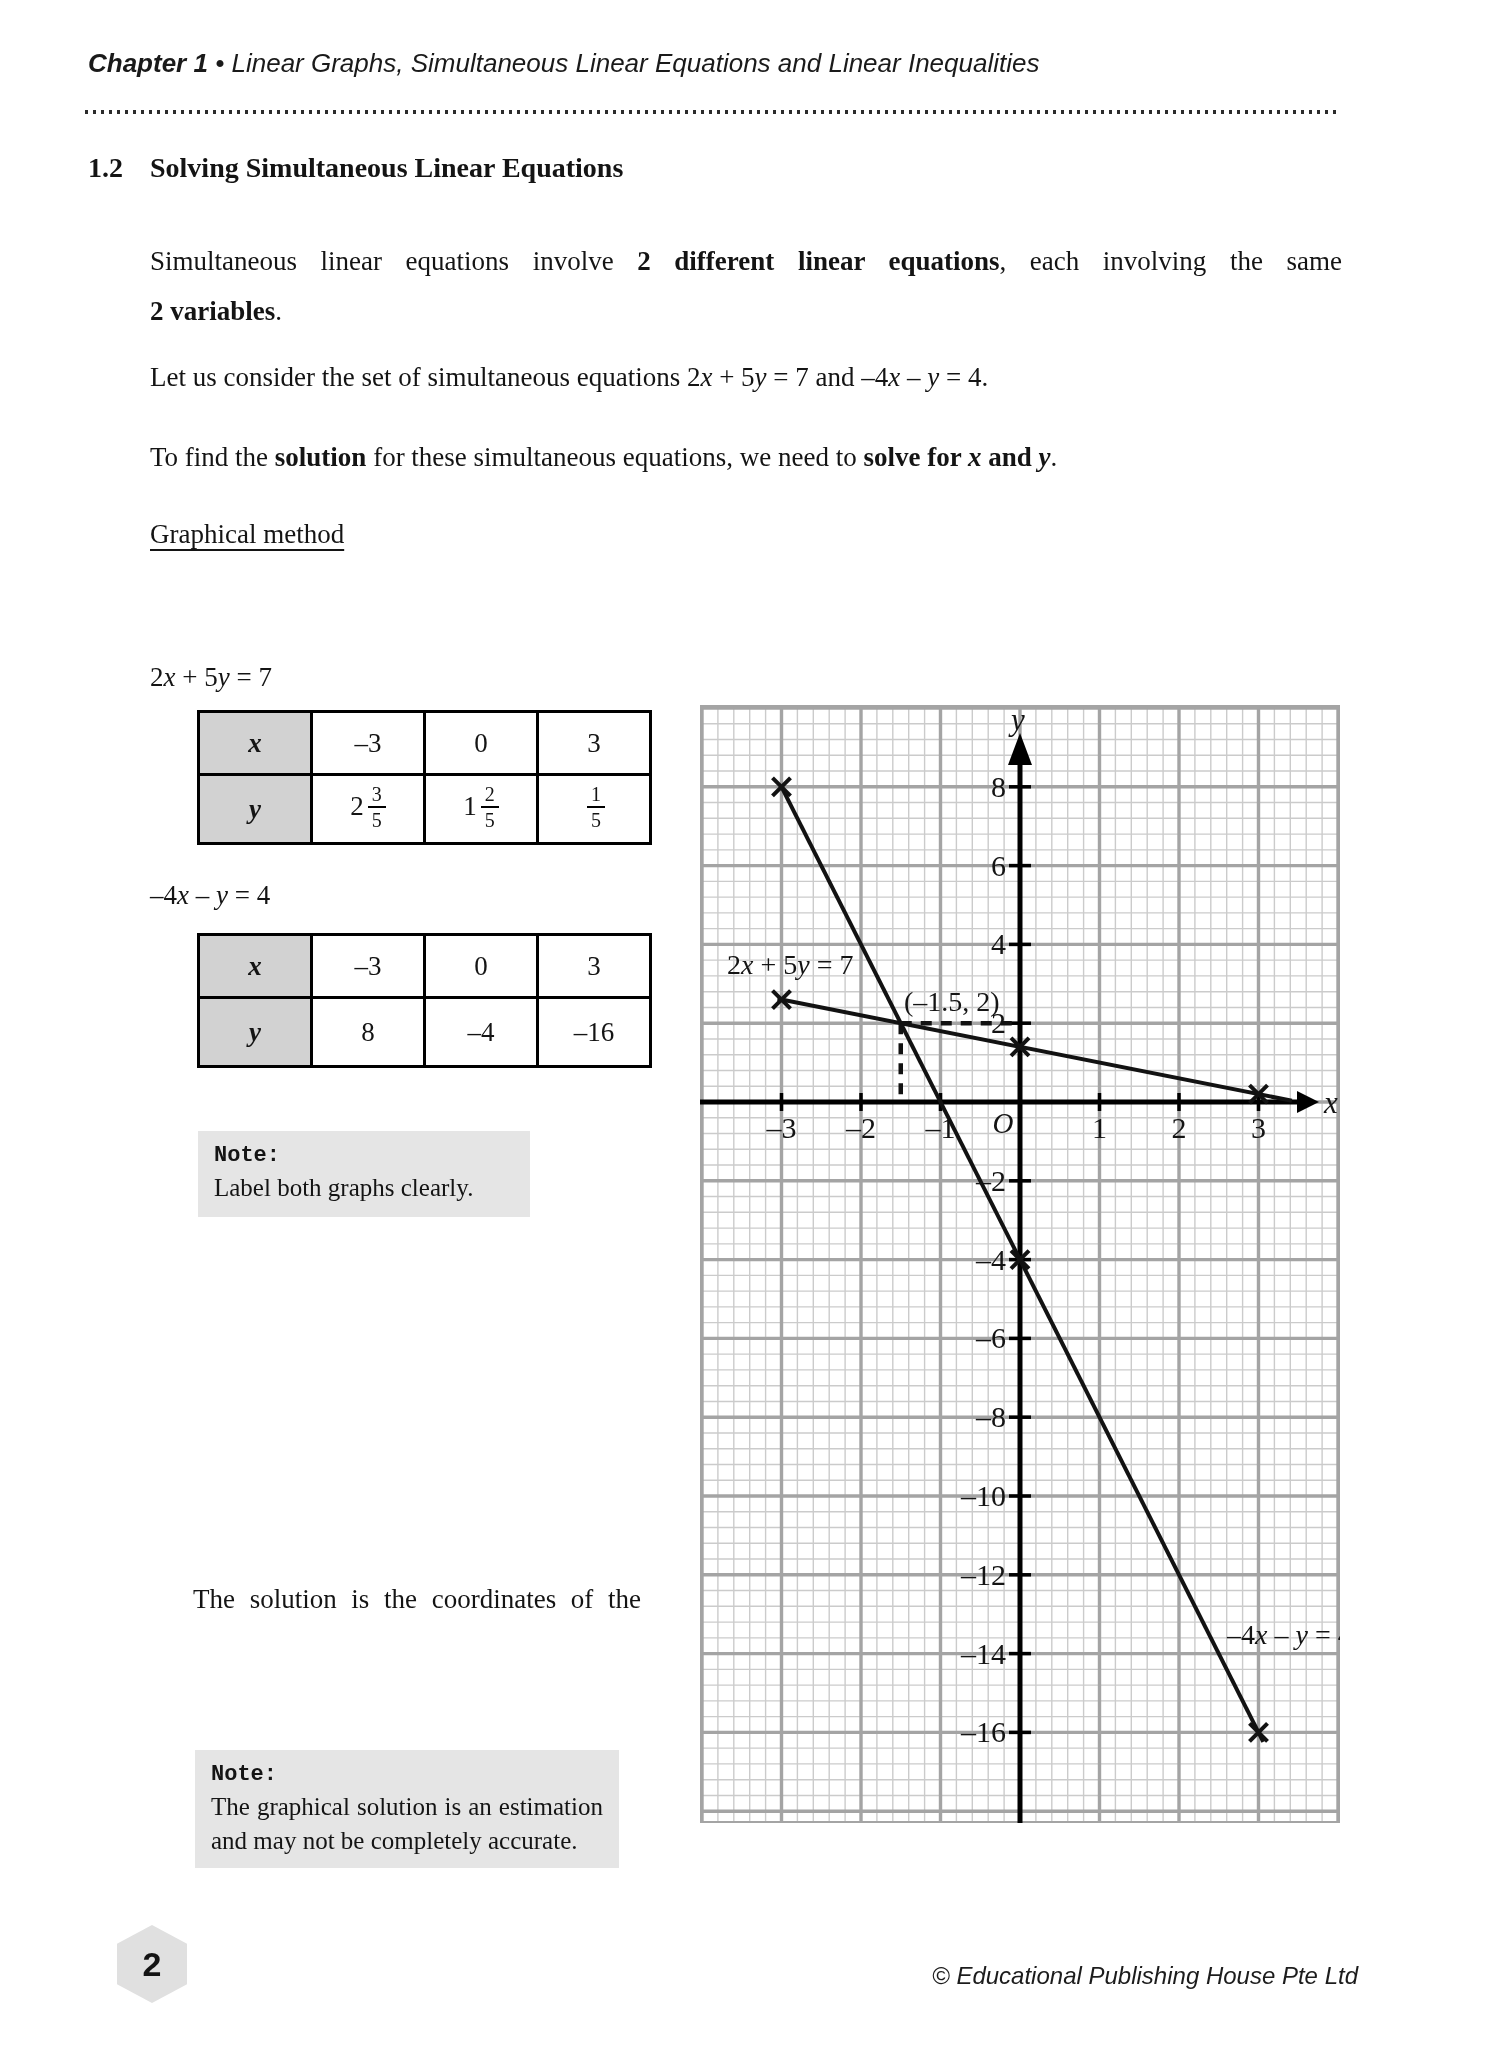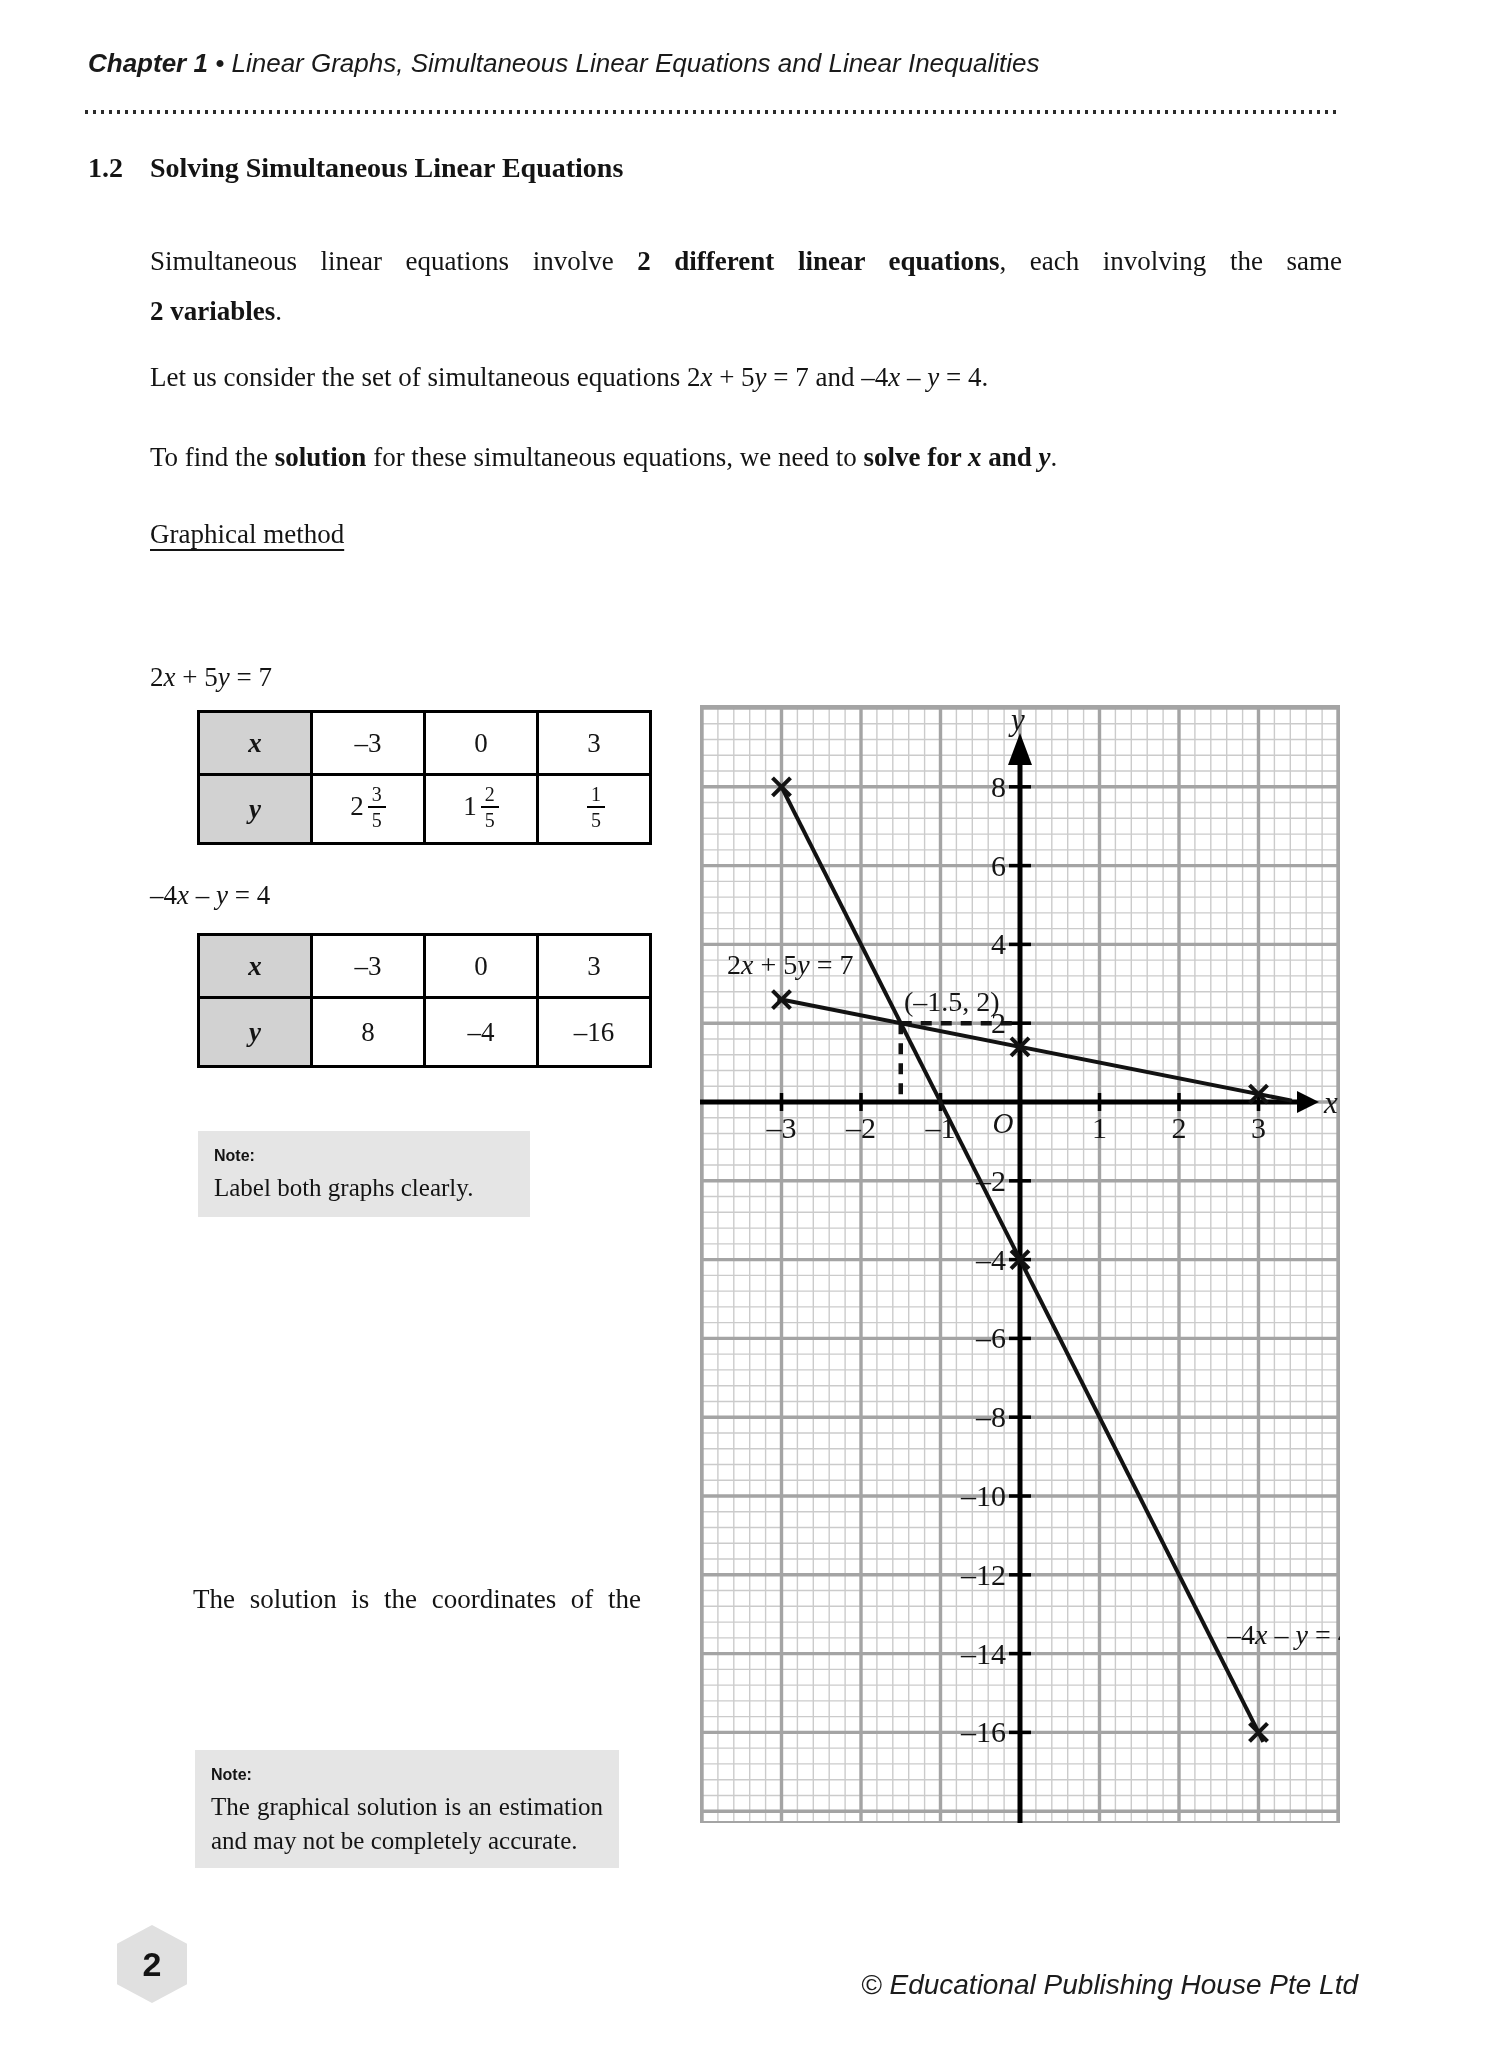--- a/index.html
+++ b/index.html
@@ -34,21 +34,21 @@
   .vtable td.hdr{background:#d2d2d2;font-weight:bold;font-style:italic;}
   .vtable tr.r1 td{height:60px;}
   .vtable tr.r2 td{height:66px;}
   .frac{display:inline-block;vertical-align:middle;text-align:center;margin-left:4px;
     line-height:1;position:relative;top:-2px;}
   .frac .num{display:block;font-size:20px;padding:0 4px 2px 4px;}
   .frac .den{display:block;font-size:20px;border-top:2px solid #000;padding:2px 4px 0 4px;}
 
   
   .notebox{background:#e5e5e5;}
-  .notebox .nt{font-family:Liberation Sans, sans-serif;font-weight:bold;font-size:16px;line-height:30px;}
+  .notebox .nt{font-family:Liberation Mono, monospace;font-weight:bold;font-size:22px;line-height:30px;}
   .notebox .nb{font-size:25px;line-height:34px;}
   #note1{left:198px;top:1131px;width:332px;height:86px;padding:10px 0 0 16px;box-sizing:border-box;}
   #note2{left:195px;top:1750px;width:424px;height:118px;padding:10px 16px 0 16px;box-sizing:border-box;}
   #note2 .nb{text-align:justify;}
 
   
   .solution{left:193px;top:1578px;width:448px;font-size:27px;line-height:43px;}
 
   
   #graph{left:700px;top:705px;}
@@ -66,21 +66,21 @@
   .glabel{font-size:28px;}
   .olabel{font-size:29px;font-style:italic;}
 
   
   .page-hex{left:117px;top:1925px;width:70px;height:78px;background:#e0e0e0;
     clip-path:polygon(50% 0,100% 24%,100% 76%,50% 100%,0 76%,0 24%);
     text-align:center;}
   .page-hex span{font-family:"Liberation Sans",sans-serif;font-weight:bold;font-size:34px;
     display:inline-block;margin-top:20px;}
   .copyright{left:658px;top:1962px;width:700px;text-align:right;
-    font-family:"Liberation Sans",sans-serif;font-style:italic;font-size:28px;color:#1c1c1c;margin-top:7px;}
+    font-family:"Liberation Sans",sans-serif;font-style:italic;font-size:24px;color:#1c1c1c;}
 </style>
 </head>
 <body>
 
 <div class="abs page-header"><span class="chap">Chapter 1</span><span> • </span><span>Linear Graphs, Simultaneous Linear Equations and Linear Inequalities</span></div>
 
 <div class="abs dotted-rule"></div>
 
 <div class="abs sec-num">1.2</div>
 <div class="abs sec-title">Solving Simultaneous Linear Equations</div>

